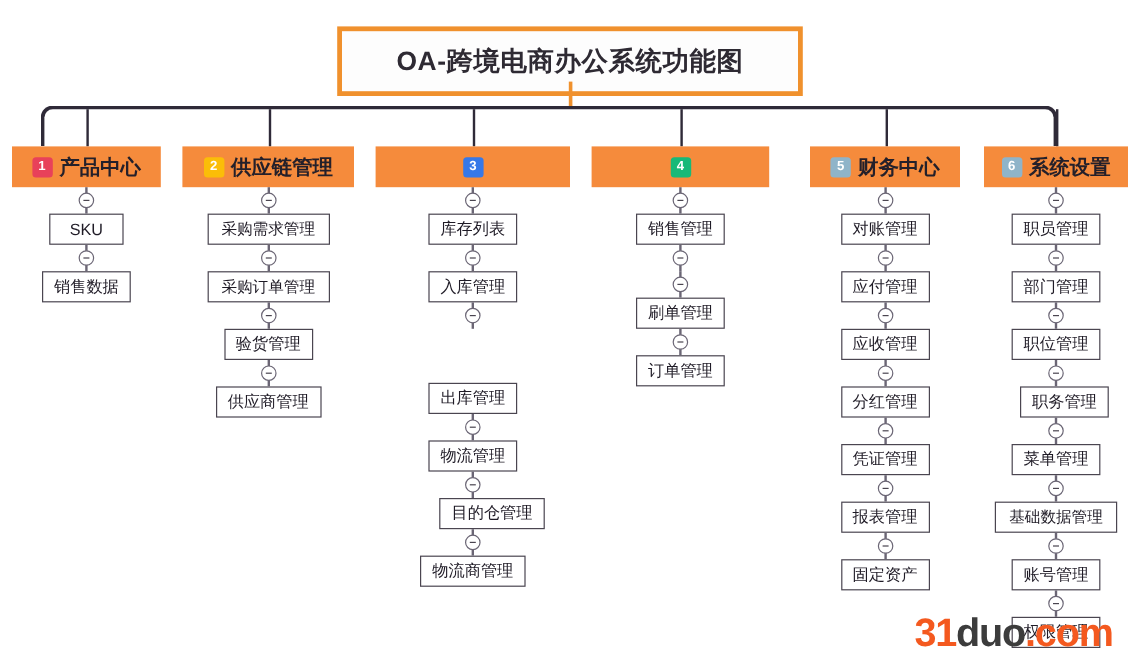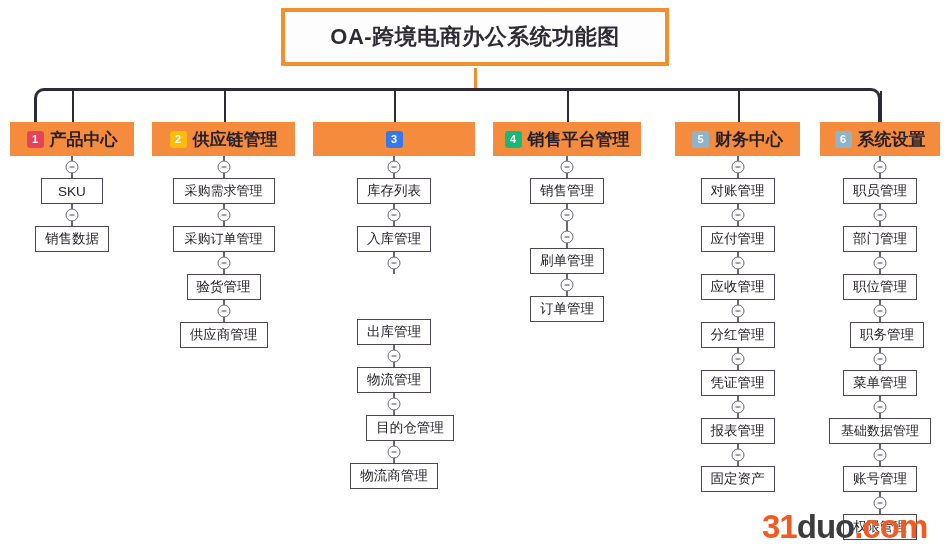--- a/index.html
+++ b/index.html
@@ -15,21 +15,21 @@
     width: 950px;
     height: 551px;
     background: #ffffff;
     overflow: hidden;
   }
 
   
   .root-title {
     position: absolute;
     left: 281px;
-    top: 8px;
+    top: 22px;
     width: 388px;
     height: 58px;
     box-sizing: border-box;
     border: 4px solid #f0912d;
     background: #fdfdfd;
     display: flex;
     align-items: center;
     justify-content: center;
     font-size: 22px;
     font-weight: bold;
@@ -250,21 +250,20 @@
         </div>
         <div class="node" style="min-width: 88px; margin-left: 32px;">目的仓管理</div>
         <div class="link">
           <span class="toggle"></span>
         </div>
         <div class="node" style="min-width: 88px;">物流商管理</div>
       </div>
       <div class="column" style="left: 493px; width: 148px;">
         <div class="col-header">
           <span class="badge" style="background: rgb(23, 185, 120);">4</span>
-          <span class="col-title">销售平台管理</span>
         </div>
         <div class="link">
           <span class="toggle"></span>
         </div>
         <div class="node" style="min-width: 74px;">销售管理</div>
         <div class="link">
           <span class="toggle"></span>
         </div>
         <div class="link">
           <span class="toggle"></span>

